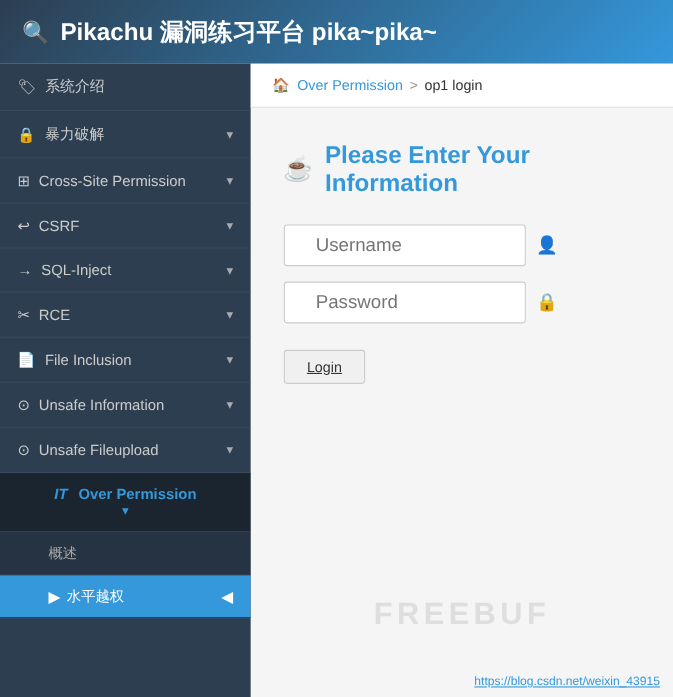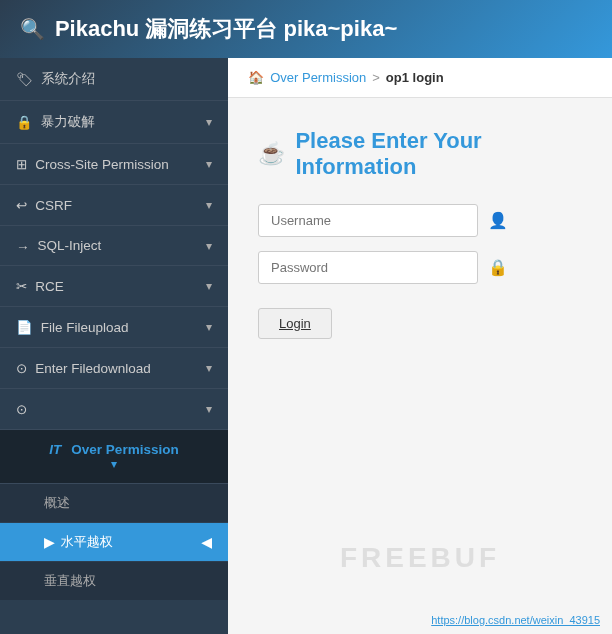--- a/index.html
+++ b/index.html
@@ -92,21 +92,21 @@
       background: #fff;
       padding: 12px 20px;
       border-bottom: 1px solid #e0e0e0;
       display: flex;
       align-items: center;
       gap: 6px;
       font-size: 13px;
       color: #3498db;
     }
     .breadcrumb-sep { color: #999; }
-    .breadcrumb-current { color: #333; font-weight: bold; }
+    .breadcrumb-current { color: #333; }
 
     
     .content {
       padding: 30px 30px;
       flex: 1;
     }
 
     .content-title {
       color: #3498db;
       font-size: 22px;
@@ -120,24 +120,24 @@
 
     
     .form-group {
       display: flex;
       align-items: center;
       margin-bottom: 14px;
       gap: 10px;
     }
     .form-input {
       width: 220px;
-      padding: 8px 12px;
+      padding: 8px 28px;
       border: 1px solid #ccc;
       border-radius: 3px;
-      font-size: 13px;
+      font-size: 17px;
       color: #555;
       outline: none;
       background: #fff;
     }
     .form-icon { color: #555; font-size: 16px; }
 
     .btn-login {
       margin-top: 10px;
       padding: 7px 20px;
       background: #f0f0f0;
@@ -237,59 +237,57 @@
       <div class="sidebar-item-left">
         <span>✂</span>
         <span>RCE</span>
       </div>
       <span class="chevron">▾</span>
     </div>
 
     <div class="sidebar-item">
       <div class="sidebar-item-left">
         <span>📄</span>
-        <span>File Fileupload</span>
+        <span>File Inclusion</span>
       </div>
       <span class="chevron">▾</span>
     </div>
 
     <div class="sidebar-item">
       <div class="sidebar-item-left">
         <span>⊙</span>
-        <span>Enter Filedownload</span>
+        <span>Unsafe Information</span>
       </div>
       <span class="chevron">▾</span>
     </div>
 
     <div class="sidebar-item">
       <div class="sidebar-item-left">
         <span>⊙</span>
+        <span>Unsafe Fileupload</span>
       </div>
       <span class="chevron">▾</span>
     </div>
 
     <div class="sidebar-item active" style="color:#3498db; background:#1a252f;">
       <div class="sidebar-item-left">
         <span class="it-label">IT</span>
         <span style="color:#3498db;font-weight:bold;">Over Permission</span>
       </div>
       <span class="chevron" style="color:#3498db;">▾</span>
     </div>
 
     <div class="sidebar-sub">
       <div class="sidebar-sub-item">
         <span>概述</span>
       </div>
       <div class="sidebar-sub-item active">
         <span style="color:#fff; font-size:14px;">▶</span>
         <span>水平越权</span>
         <span class="sub-arrow">◀</span>
-      </div>
-      <div class="sidebar-sub-item">
-        <span>垂直越权</span>
       </div>
     </div>
 
   </div>
 
   <div class="main">
 
     <div class="breadcrumb">
       <span>🏠</span>
       <span>Over Permission</span>

